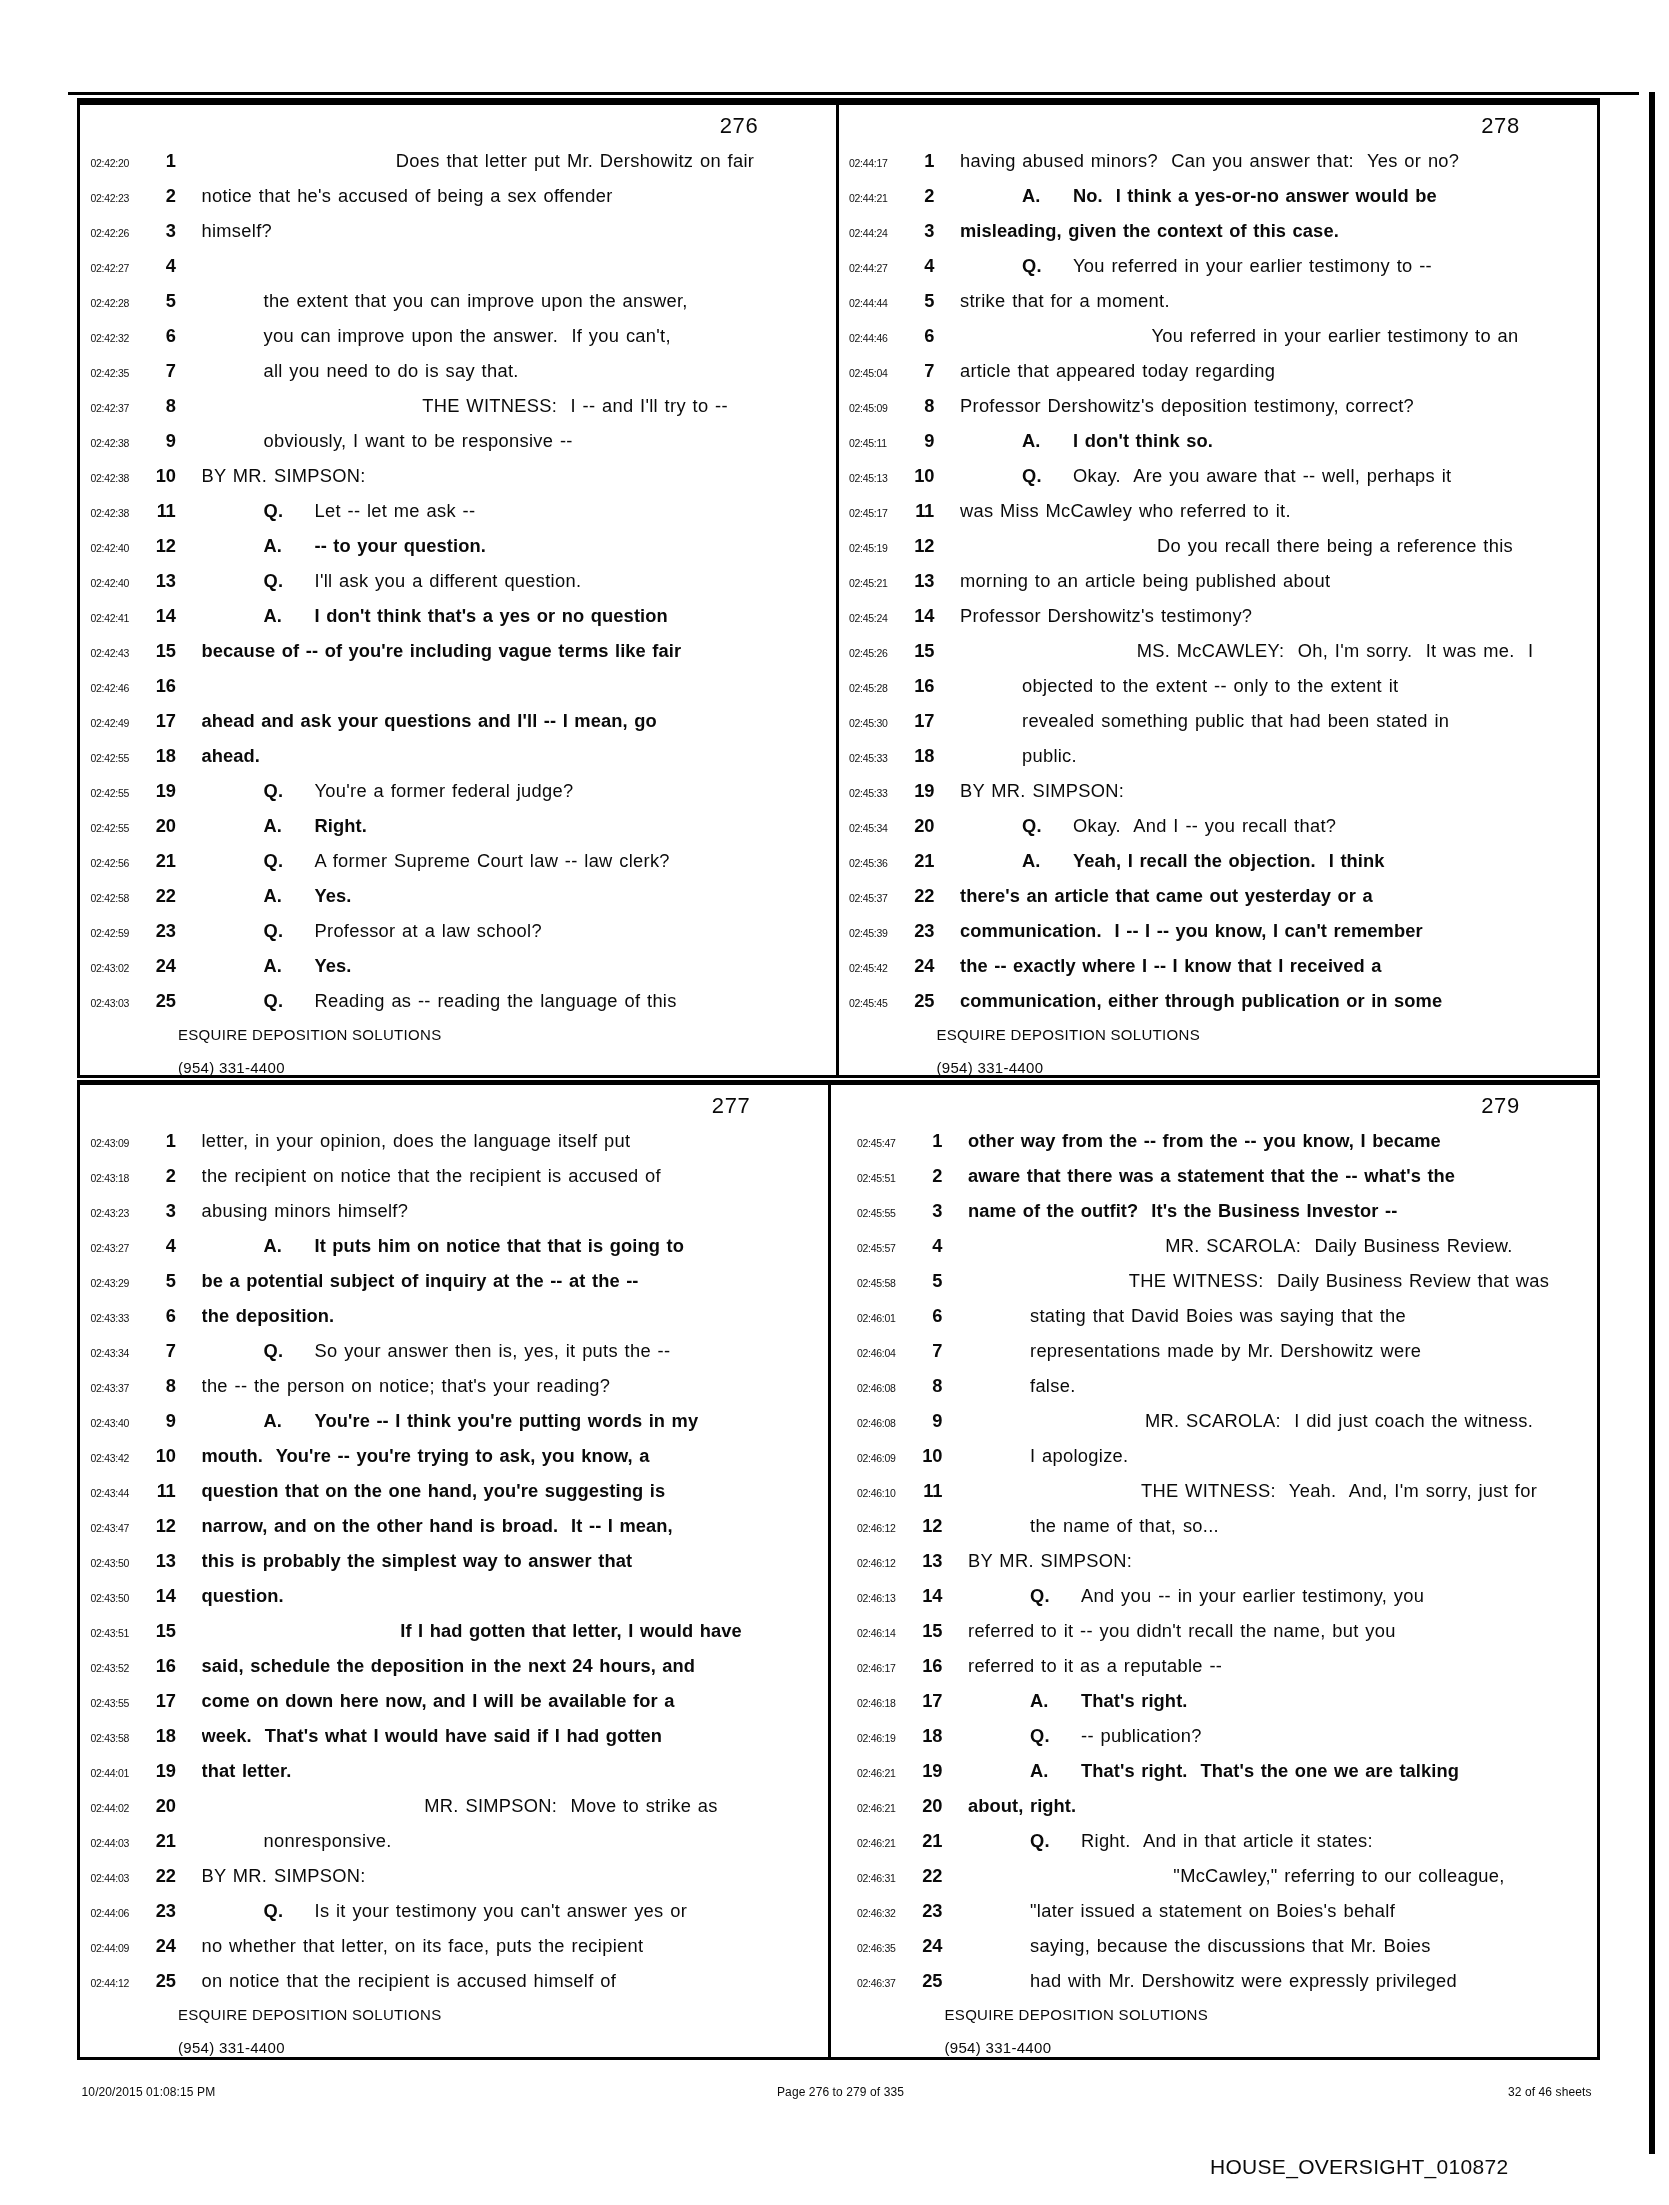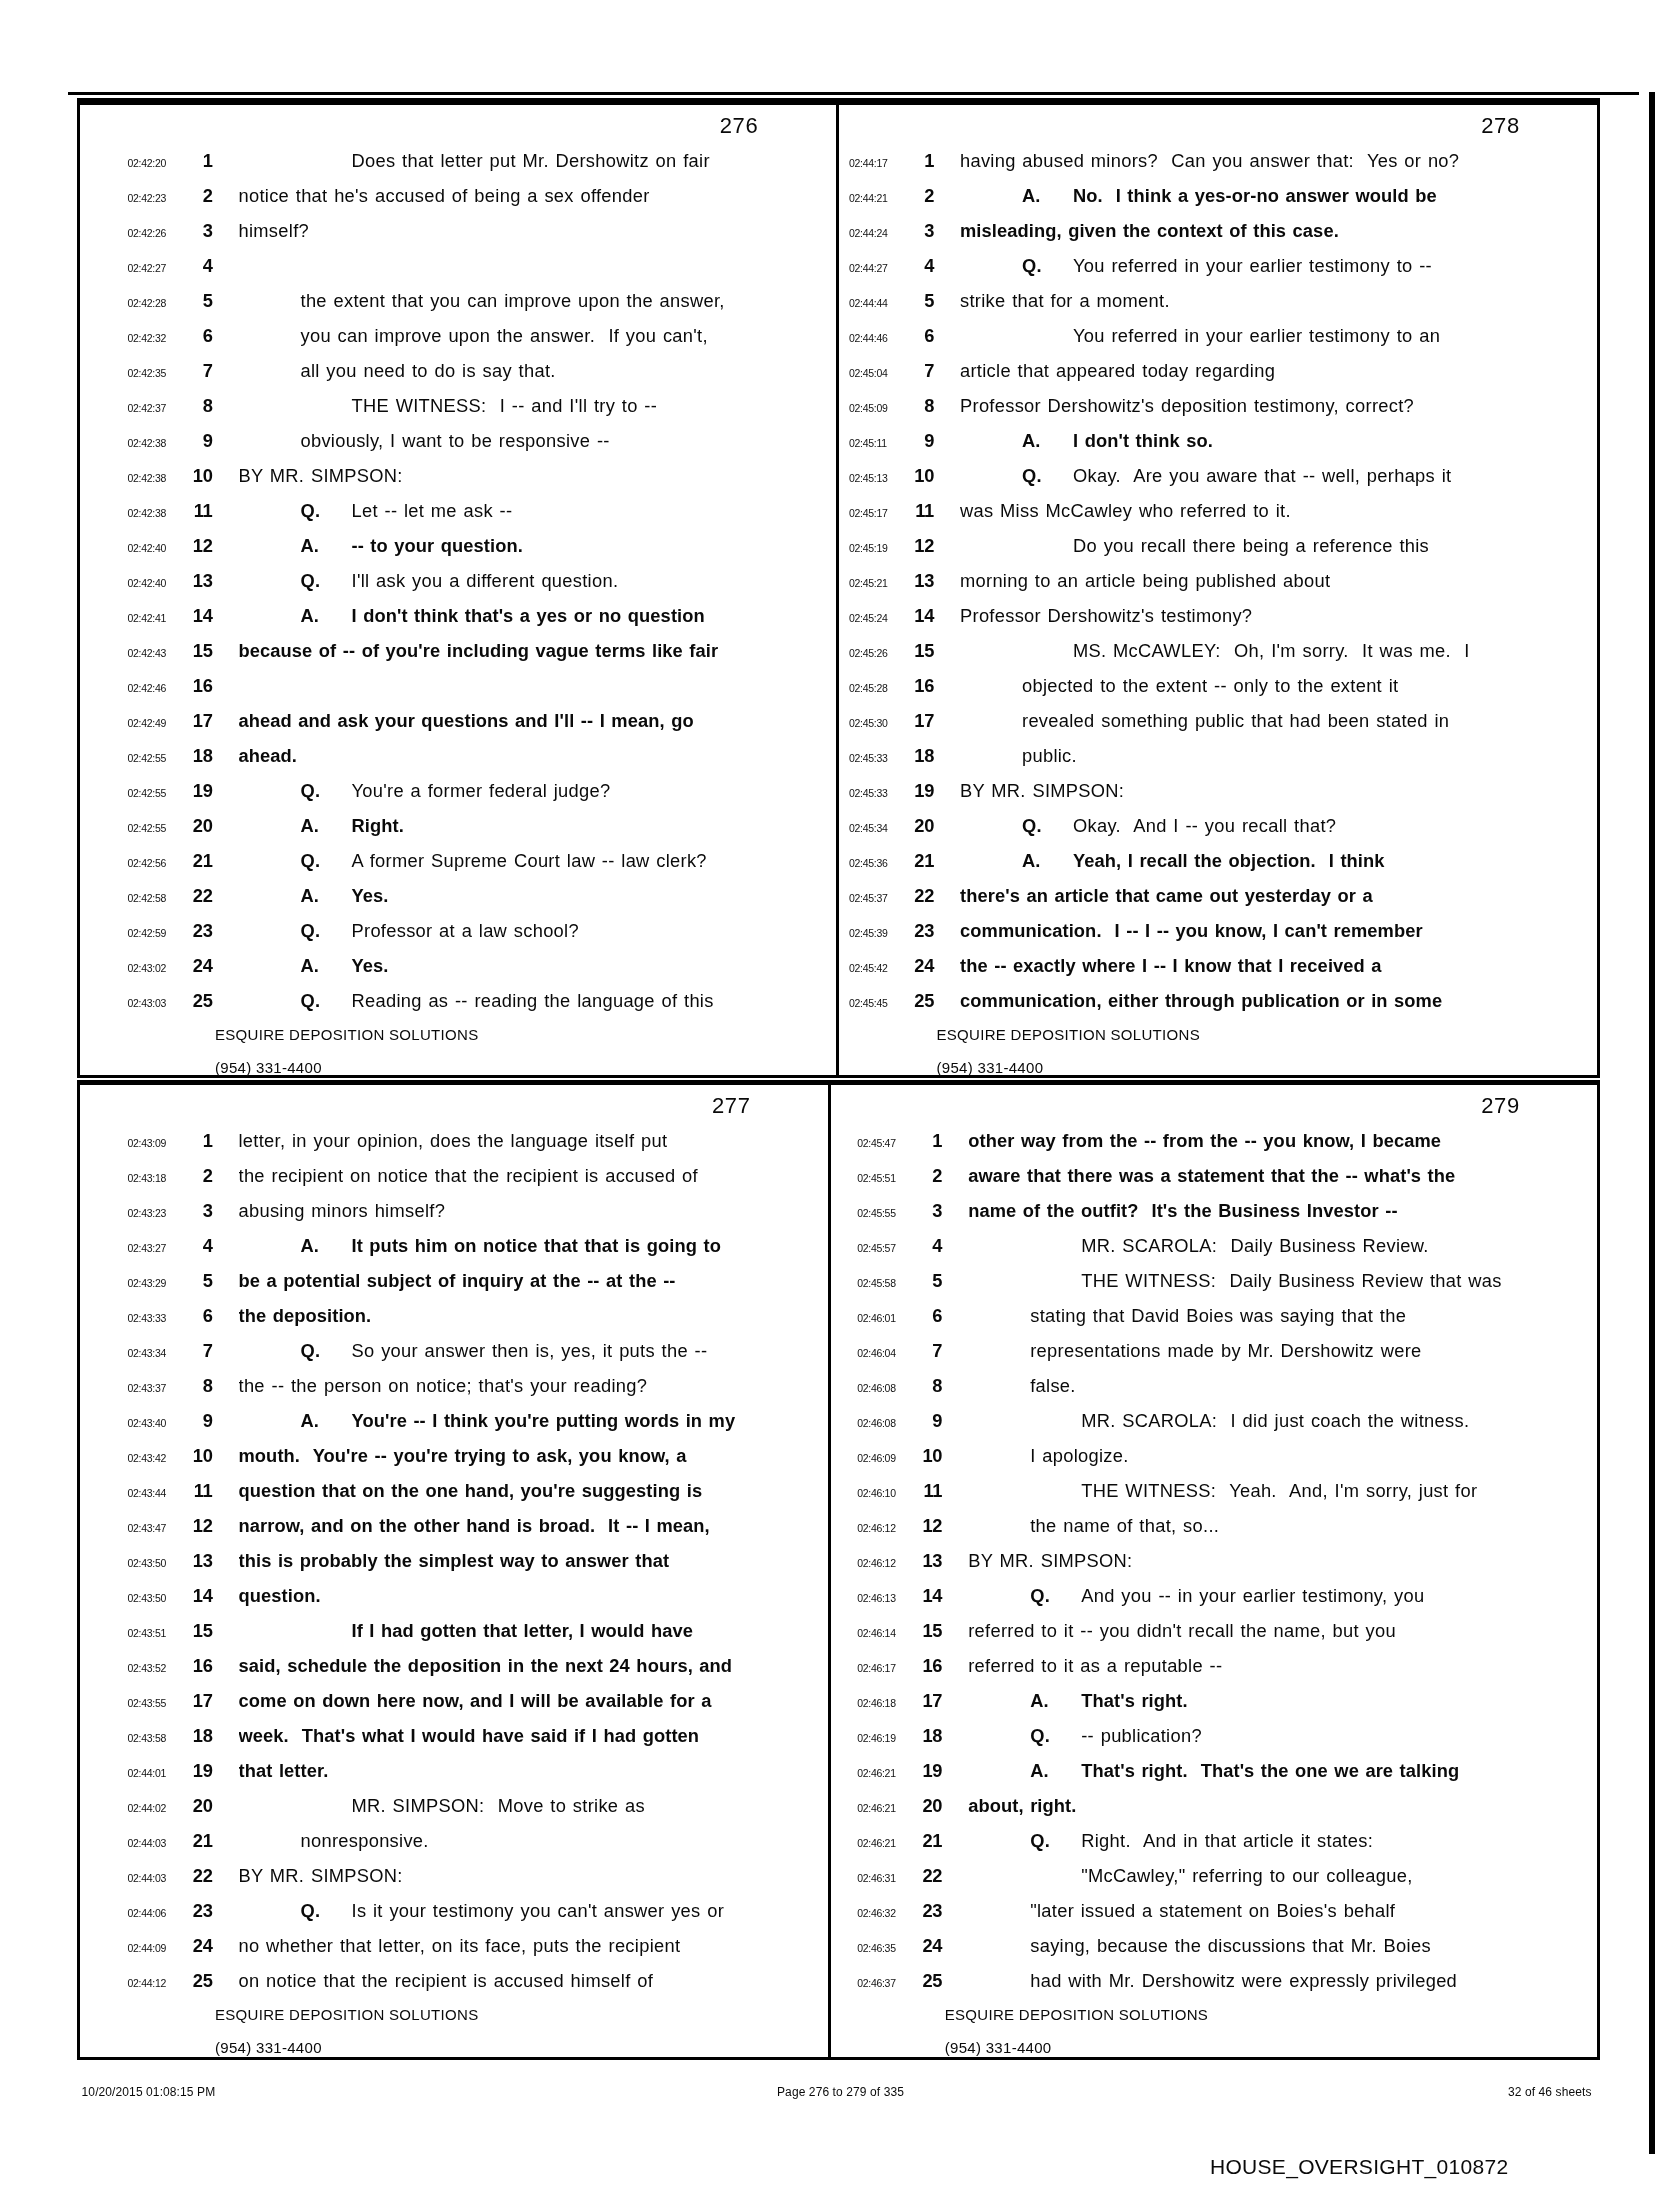--- a/index.html
+++ b/index.html
@@ -7,41 +7,41 @@
     width:1669px;height:2205px;position:relative;background:#ffffff;color:#0a0a0a;
     font-family:"Liberation Sans",sans-serif;overflow:hidden;
   }
   .sheet{
     position:absolute;left:77px;width:1523px;height:980px;
     border:3.9px solid #000;box-sizing:border-box;display:flex;background:#fff;
   }
   #sheet-top{top:98px;border-top-width:7.2px;}
   #sheet-bottom{top:1080px;border-top-width:5.2px;gap:16px;}
   .cell{width:50%;box-sizing:border-box;padding-top:3.9px;position:relative;}
-  .cell.left{border-right:3.3px solid #000;padding-left:37px;}
+  .cell.left{border-right:3.3px solid #000;}
   .pgnum{
     height:34px;line-height:34px;text-align:right;padding-right:77px;
     font-size:22px;letter-spacing:0.7px;
   }
   .row{height:35px;display:flex;align-items:baseline;white-space:pre;}
   .ts{
     margin-left:10.5px;width:47px;flex:0 0 47px;font-size:10.5px;letter-spacing:-0.3px;
     line-height:35px;color:#111;
   }
   .ln{
     width:38px;flex:0 0 38px;text-align:right;font-weight:bold;font-size:18.3px;
     line-height:35px;letter-spacing:-0.3px;
   }
   .tx{
     margin-left:26px;flex:1 1 auto;font-size:18.3px;line-height:35px;
     letter-spacing:0.3px;word-spacing:1.3px;white-space:pre-wrap;overflow:hidden;
   }
   .tx.b{font-weight:bold;letter-spacing:0.1px;}
   .tx.i-c{padding-left:62px;}   
-  .tx.i-s{padding-left:113px;}  
+  .tx.i-s{padding-left:113px;text-align:center;}  
   .mk{display:inline-block;width:51px;margin-left:62px;font-weight:bold;}
   .vendor{
     margin-left:98px;margin-right:19.6px;text-align:left;font-size:15px;
     line-height:33px;letter-spacing:0.3px;
   }
   .footer{
     position:absolute;left:79px;width:1523px;top:2085px;font-size:12px;
     letter-spacing:0.1px;height:30px;
   }
   .footer .f-left{position:absolute;left:2.6px;}

